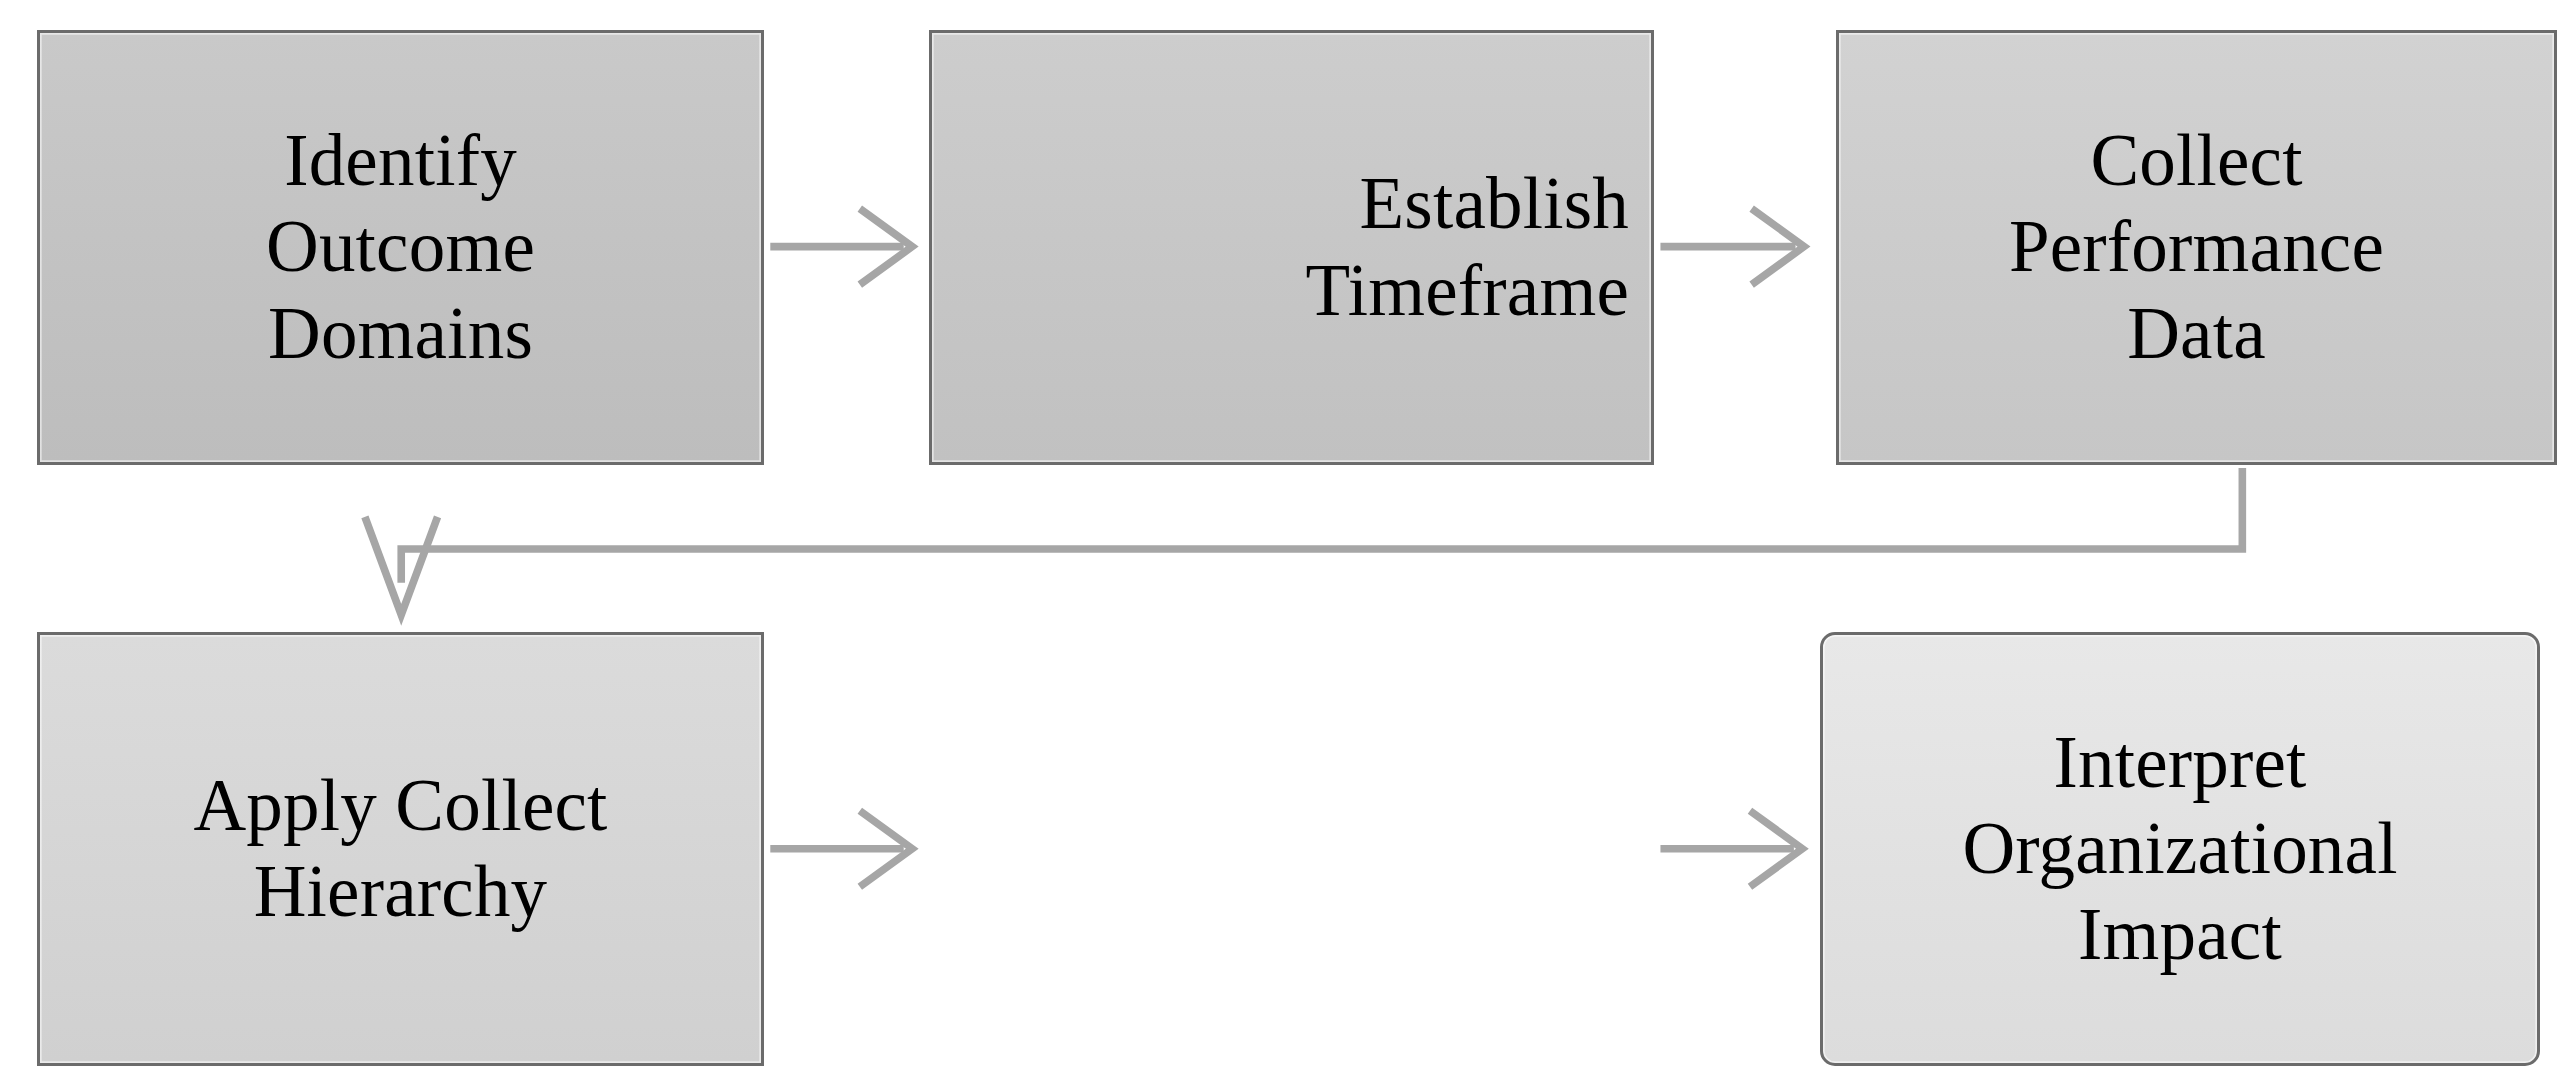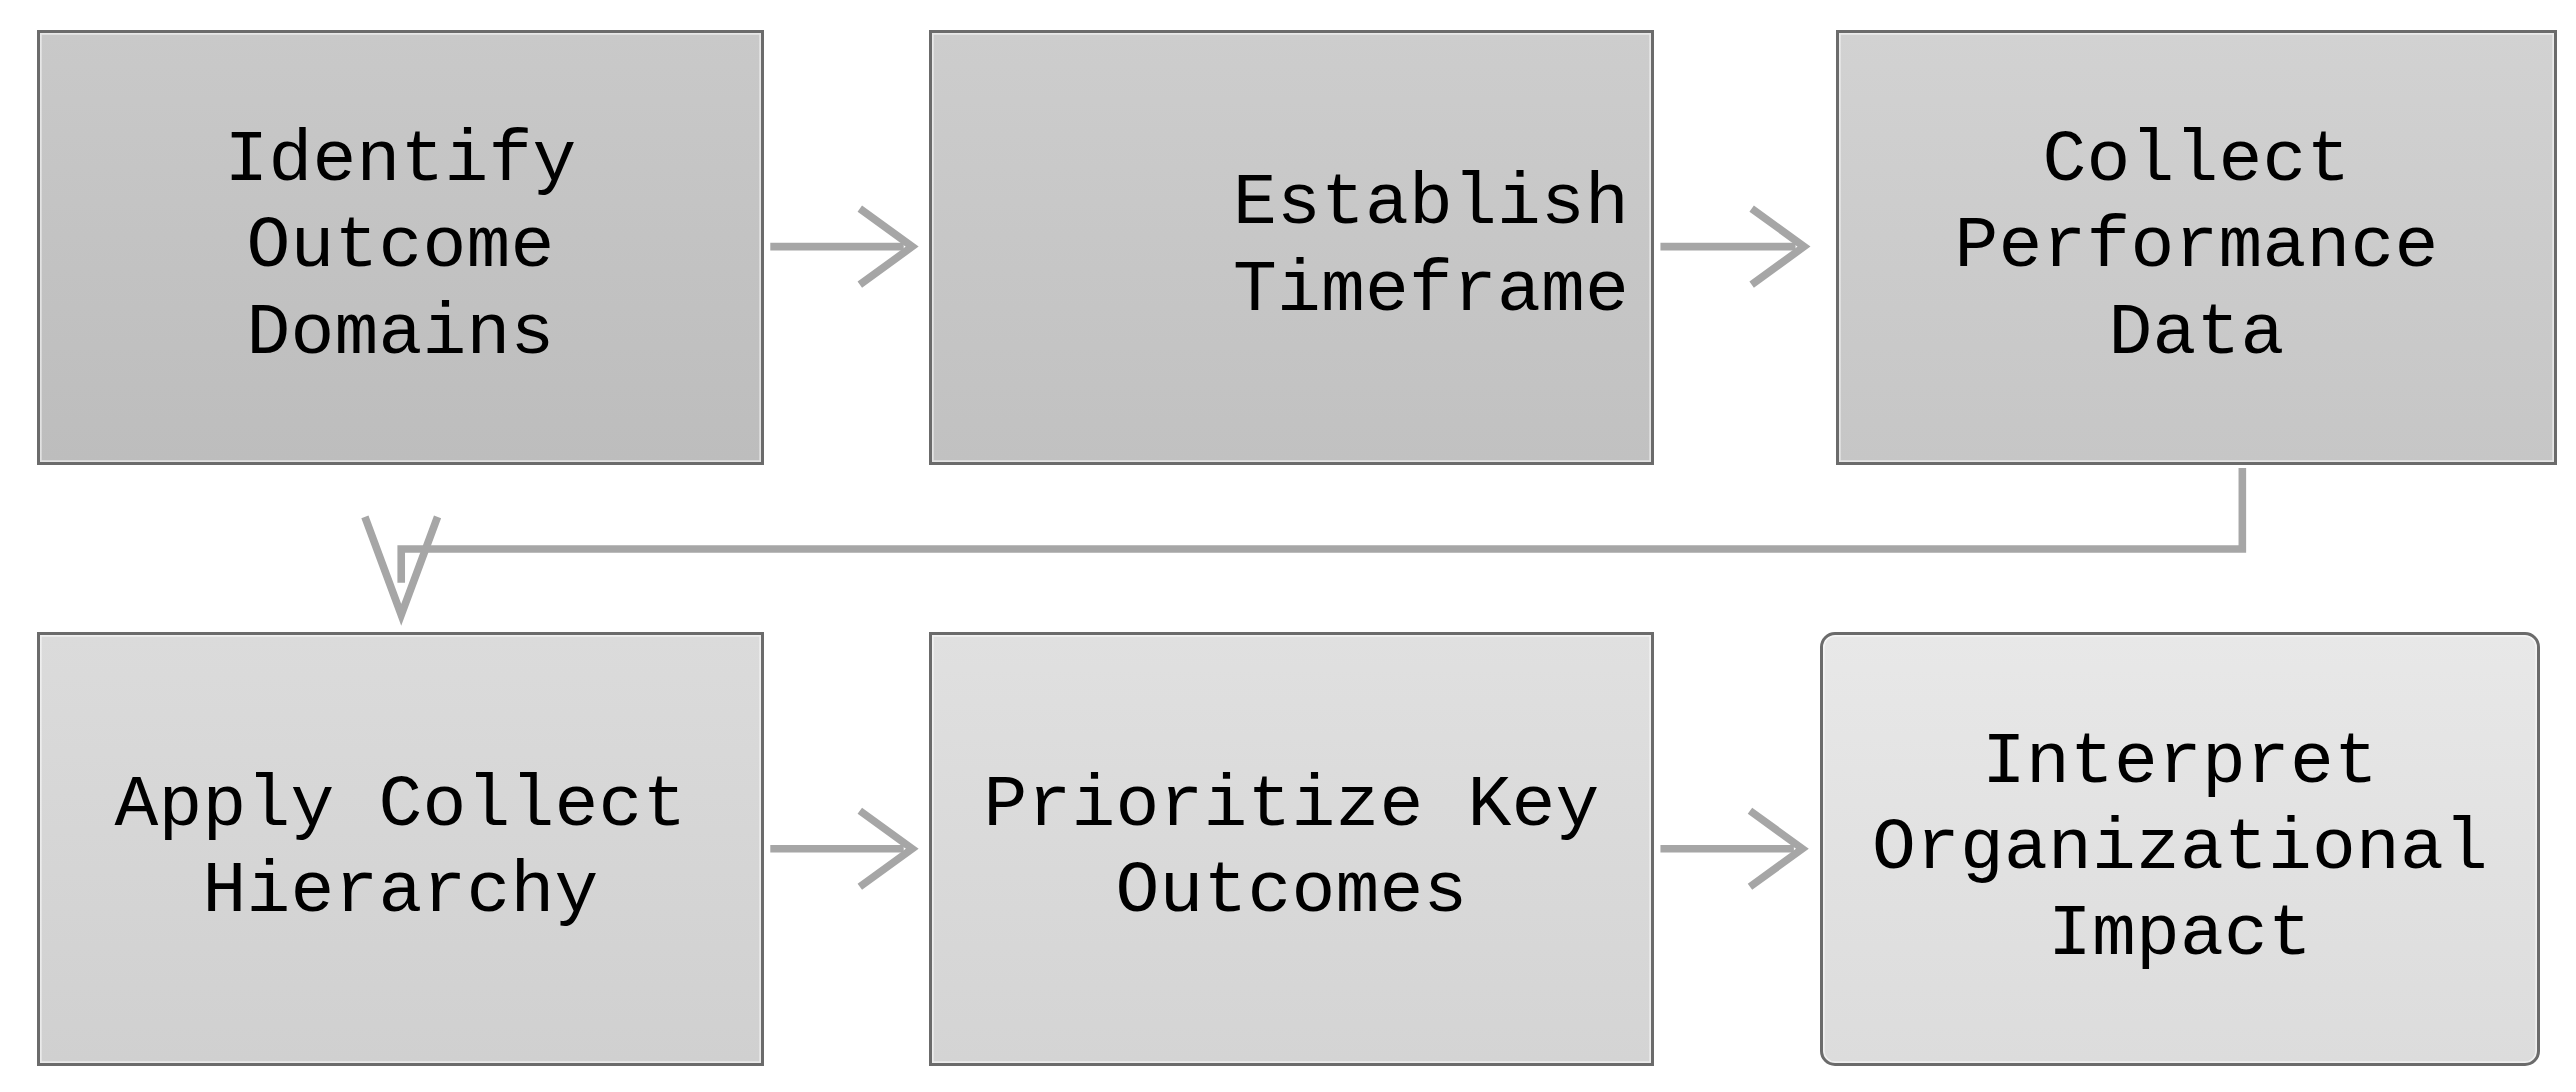--- a/index.html
+++ b/index.html
@@ -6,21 +6,21 @@
     margin: 0;
     padding: 0;
     background: #ffffff;
   }
   #canvas {
     position: relative;
     width: 2576px;
     height: 1092px;
     background: #ffffff;
     overflow: hidden;
-    font-family: Liberation Mono, monospace;
+    font-family: Liberation Serif, serif;
   }
   .node {
     position: absolute;
     box-sizing: border-box;
     border: 3.4px solid #6b6b6b;
     box-shadow: inset 0 0 0 1.7px rgba(255,255,255,0.55);
     display: flex;
     align-items: center;
     justify-content: center;
     text-align: center;
@@ -118,24 +118,20 @@
     <span class="node-label">Collect
 Performance
 Data</span>
   </div>
 
   <div class="node" id="node-4">
     <span class="node-label">Apply Collect
 Hierarchy</span>
   </div>
 
-  <div class="node" id="node-5">
-    <span class="node-label">Prioritize Key
-Outcomes</span>
-  </div>
 
   <div class="node" id="node-6">
     <span class="node-label">Interpret
 Organizational
 Impact</span>
   </div>
 
 </div>
 
 

